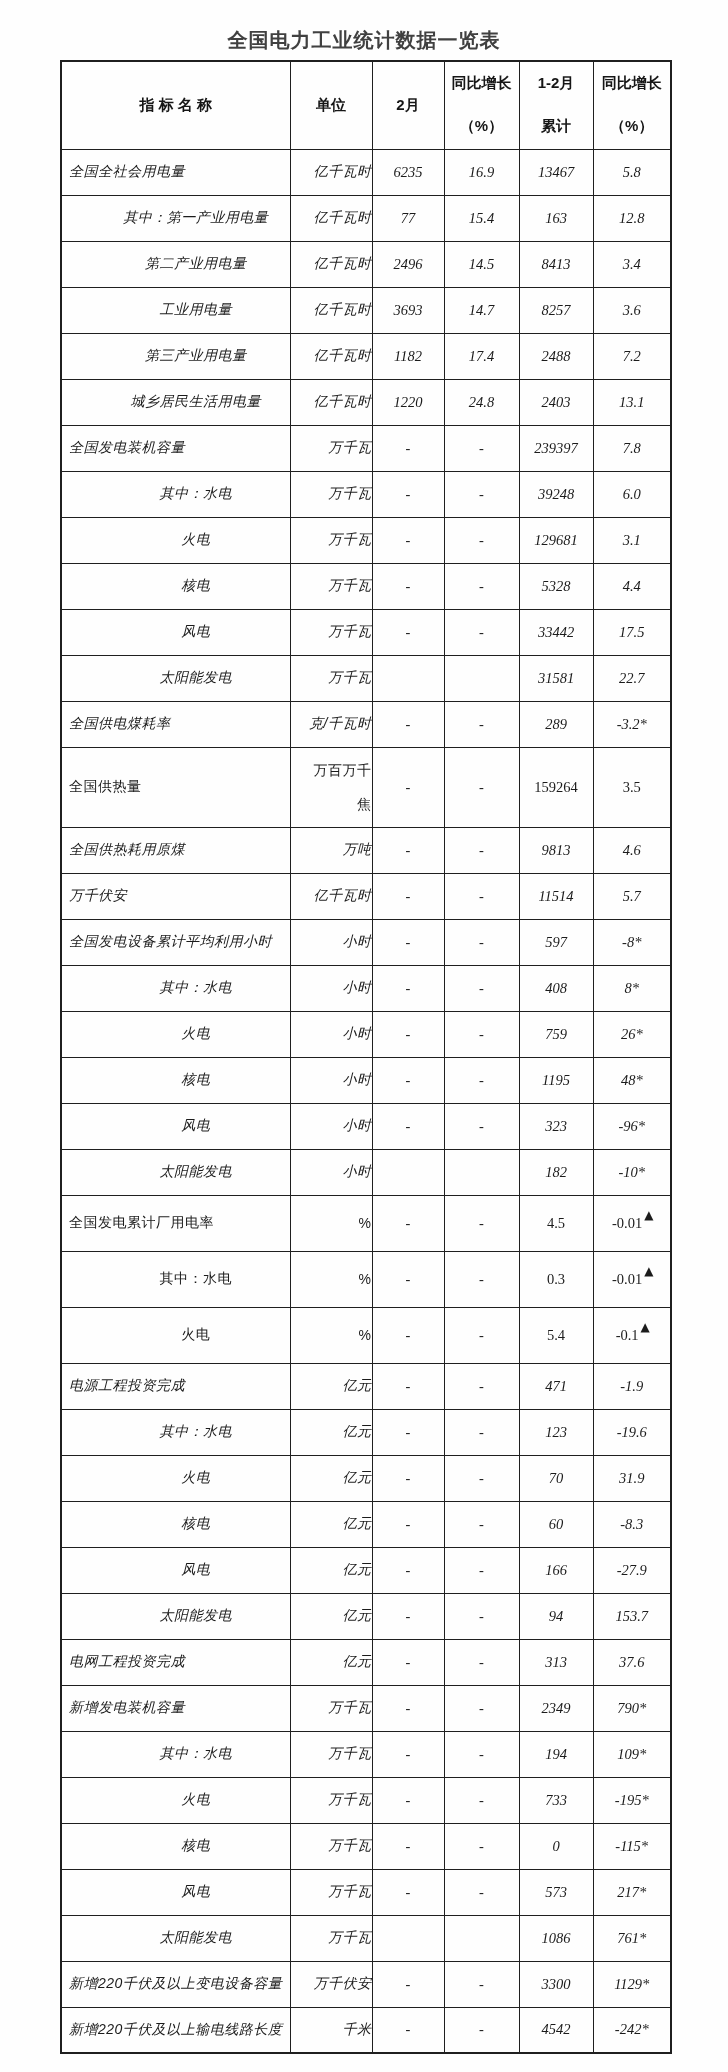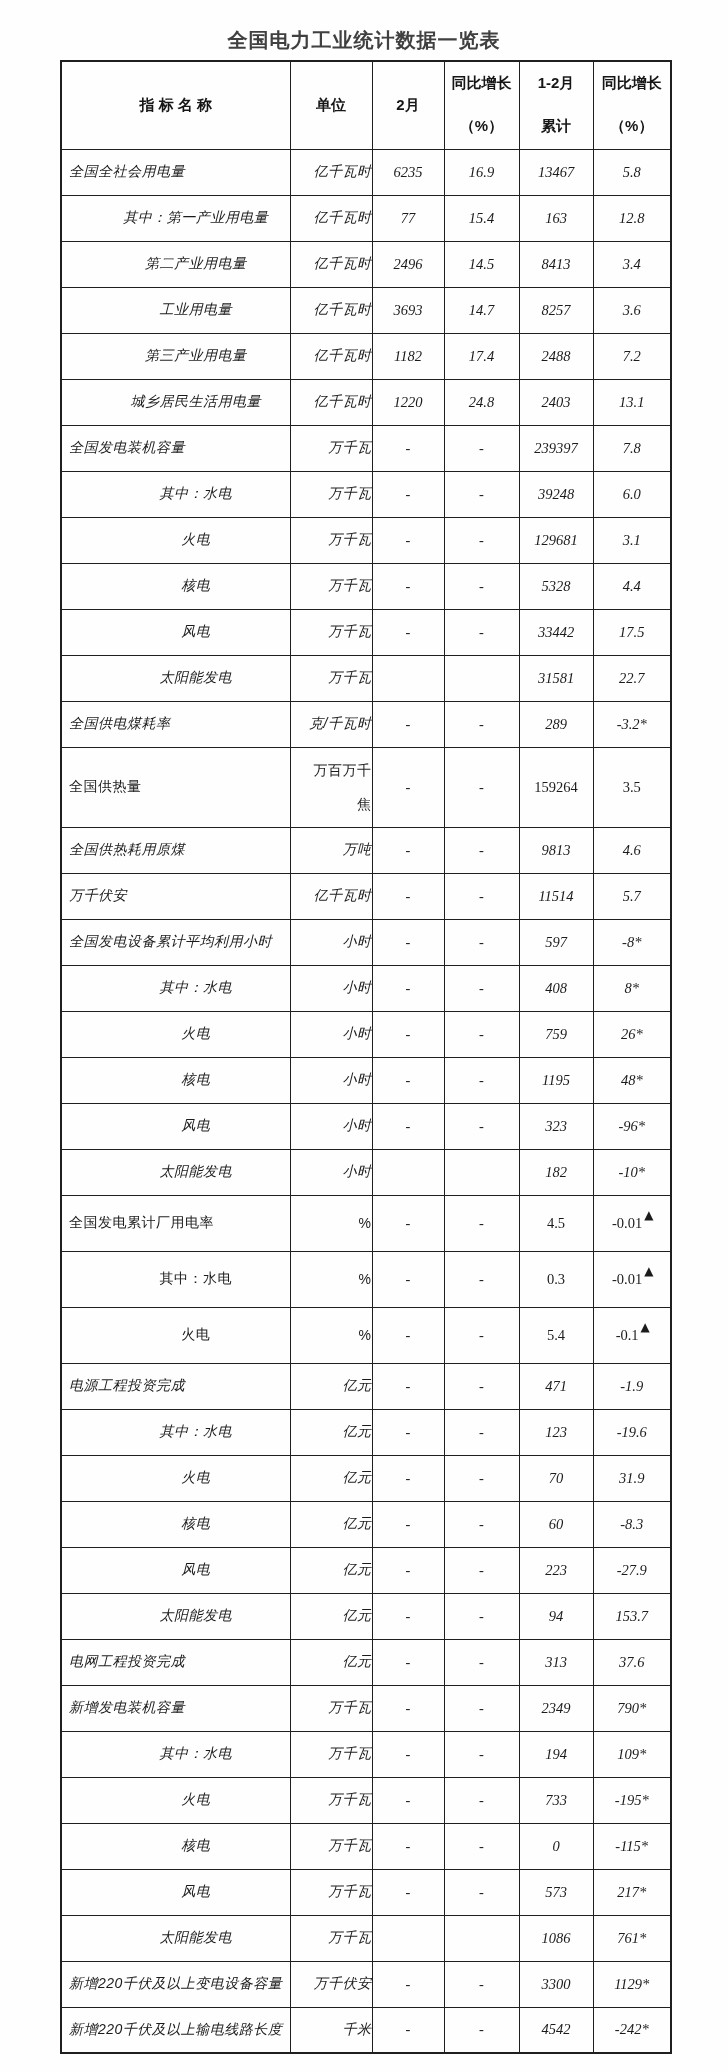--- a/index.html
+++ b/index.html
@@ -331,21 +331,21 @@
           <td class="c-num">-</td>
           <td class="c-num">-</td>
           <td class="c-num">60</td>
           <td class="c-num">-8.3</td>
         </tr>
         <tr class="std">
           <td class="c-ind sub">风电</td>
           <td class="c-unit">亿元</td>
           <td class="c-num">-</td>
           <td class="c-num">-</td>
-          <td class="c-num">223</td>
+          <td class="c-num">166</td>
           <td class="c-num">-27.9</td>
         </tr>
         <tr class="std">
           <td class="c-ind sub">太阳能发电</td>
           <td class="c-unit">亿元</td>
           <td class="c-num">-</td>
           <td class="c-num">-</td>
           <td class="c-num">94</td>
           <td class="c-num">153.7</td>
         </tr>

